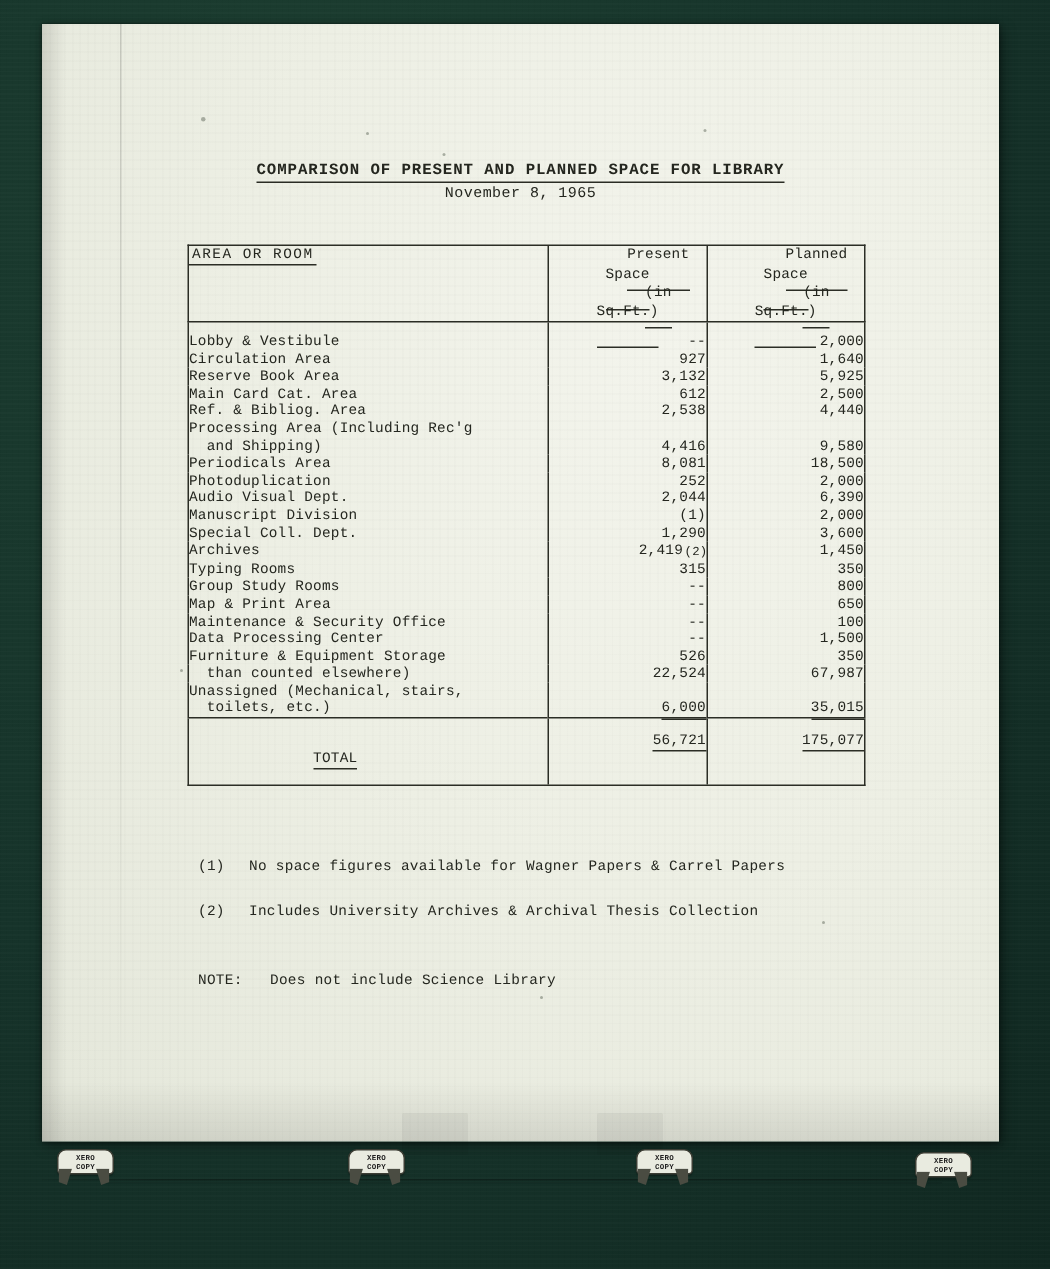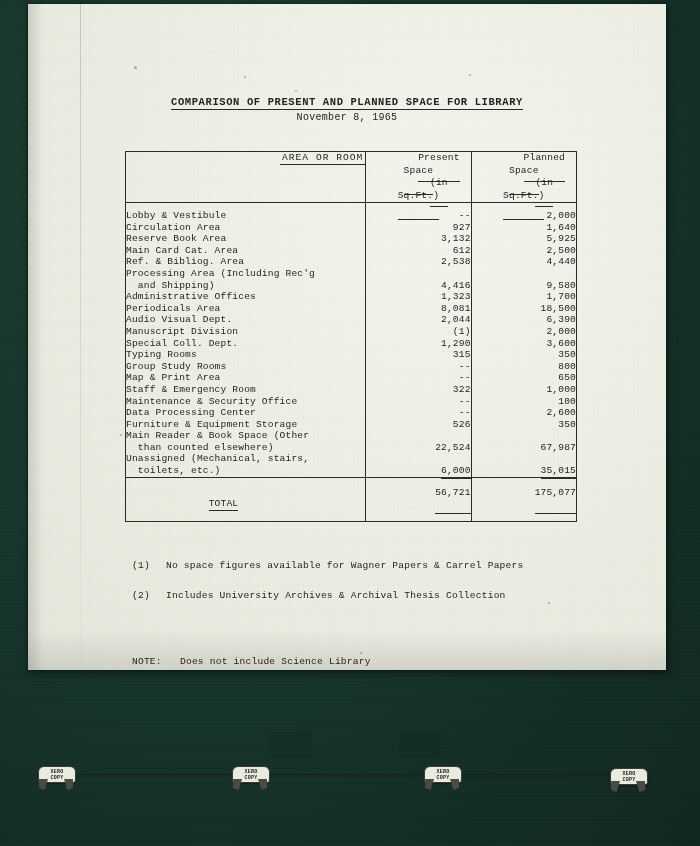--- a/index.html
+++ b/index.html
@@ -29,23 +29,23 @@
     background-image:
       repeating-linear-gradient(0deg, rgba(255,255,255,.018) 0 1px, transparent 1px 3px),
       repeating-linear-gradient(90deg, rgba(0,0,0,.02) 0 1px, transparent 1px 4px);
     opacity:.8;
   }
 
   
   #paper {
     position: absolute;
     left: 28px;
-    top: 4px;
+    top: 16px;
     width: 638px;
-    height: 666px;
+    height: 745px;
     background:
       radial-gradient(ellipse at 65% 30%, #f3f4ec 0%, #edefe4 48%, #e4e7da 100%);
     box-shadow: 0 0 3px rgba(0,0,0,.55), 2px 3px 9px rgba(0,0,0,.38);
     font-family: Liberation Mono, monospace;
   }
   
   #paper-grain{
     position:absolute; inset:0;
     background-image:
       repeating-linear-gradient(90deg, rgba(0,0,0,.012) 0 1px, transparent 1px 5px),
@@ -121,21 +121,21 @@
 
   .col-area  { width:236px; }
   .col-num   { width:103px; }
 
   thead th{
     font-weight:normal;
     text-align:center;
     height:34px;
   }
   thead .hdr-area{
-    text-align:right;
+    text-align:left;
     vertical-align:bottom;
     padding-bottom:3px;
   }
   thead .hdr-area span{
     border-bottom:1px solid #2b2d25;
     padding:0 2px 1px 2px;
     letter-spacing:1px;
   }
   thead .hdr-num{
     vertical-align:middle;
@@ -148,21 +148,21 @@
   .cell-num{ text-align:right; padding-right:28px; white-space:nowrap; }
   .cell-num sup{ font-size:8.2px; vertical-align:baseline; position:relative; top:1px; left:1px; }
 
   .spacer-row td{ height:7px; }
   .gap-row td{ height:9px; }
 
   tfoot td{ height:20px; vertical-align:middle; }
   tfoot .cell-area{ padding-top:4px; }
   tfoot .cell-num{ padding-top:4px; }
   tfoot .total-label{ border-bottom:1px solid #2b2d25; padding-bottom:1px;}
-  tfoot .underline-num{ border-bottom:1px solid #2b2d25; padding-bottom:15px;}
+  tfoot .underline-num{ border-bottom:1px solid #2b2d25; padding-bottom:1px;}
 
   
   .uline{ border-bottom:1px solid #2b2d25; padding-bottom:2px; }
 
   
   #footnotes{
     position:absolute;
     left:104px; top:556px;
     width:470px;
     font-size:9.6px;
@@ -174,21 +174,20 @@
   }
   .fn-marker{ width:34px; flex:0 0 34px; }
   .fn-text{ flex:1; }
 
   #note-line{
     position:absolute;
     left:104px; top:632px;
     font-size:9.6px;
     letter-spacing:.2px;
     display:flex;
-    margin-top:20px;
   }
   #note-label{ width:48px; flex:0 0 48px; }
 
   
   .xero-tab{
     position:absolute;
     width:36px; height:24px;
     z-index:6;
   }
   .xero-plate{
@@ -313,83 +312,78 @@
               <td class="cell-area bx-left">Processing Area (Including Rec'g</td>
               <td class="cell-num bx-left"></td>
               <td class="cell-num bx-left bx-right"></td>
             </tr>
             <tr>
               <td class="cell-area bx-left">  and Shipping)</td>
               <td class="cell-num bx-left"><span>4,416</span></td>
               <td class="cell-num bx-left bx-right"><span>9,580</span></td>
             </tr>
             <tr>
-              <td class="cell-area bx-left">Administrative Offices</td>
-              <td class="cell-num bx-left"><span>1,323</span></td>
-              <td class="cell-num bx-left bx-right"><span>1,700</span></td>
-            </tr>
-            <tr>
               <td class="cell-area bx-left">Periodicals Area</td>
               <td class="cell-num bx-left"><span>8,081</span></td>
               <td class="cell-num bx-left bx-right"><span>18,500</span></td>
             </tr>
             <tr>
+              <td class="cell-area bx-left">Photoduplication</td>
+              <td class="cell-num bx-left"><span>252</span></td>
+              <td class="cell-num bx-left bx-right"><span>2,000</span></td>
+            </tr>
+            <tr>
               <td class="cell-area bx-left">Audio Visual Dept.</td>
               <td class="cell-num bx-left"><span>2,044</span></td>
               <td class="cell-num bx-left bx-right"><span>6,390</span></td>
             </tr>
             <tr>
               <td class="cell-area bx-left">Manuscript Division</td>
               <td class="cell-num bx-left"><span>(1)</span></td>
               <td class="cell-num bx-left bx-right"><span>2,000</span></td>
             </tr>
             <tr>
               <td class="cell-area bx-left">Special Coll. Dept.</td>
               <td class="cell-num bx-left"><span>1,290</span></td>
               <td class="cell-num bx-left bx-right"><span>3,600</span></td>
             </tr>
             <tr>
+              <td class="cell-area bx-left">Archives</td>
+              <td class="cell-num bx-left"><span>2,419</span><sup>(2)</sup></td>
+              <td class="cell-num bx-left bx-right"><span>1,450</span></td>
+            </tr>
+            <tr>
               <td class="cell-area bx-left">Typing Rooms</td>
               <td class="cell-num bx-left"><span>315</span></td>
               <td class="cell-num bx-left bx-right"><span>350</span></td>
             </tr>
             <tr>
               <td class="cell-area bx-left">Group Study Rooms</td>
               <td class="cell-num bx-left"><span>--</span></td>
               <td class="cell-num bx-left bx-right"><span>800</span></td>
             </tr>
             <tr>
               <td class="cell-area bx-left">Map &amp; Print Area</td>
               <td class="cell-num bx-left"><span>--</span></td>
               <td class="cell-num bx-left bx-right"><span>650</span></td>
             </tr>
             <tr>
-              <td class="cell-area bx-left">Staff &amp; Emergency Room</td>
-              <td class="cell-num bx-left"><span>322</span></td>
-              <td class="cell-num bx-left bx-right"><span>1,000</span></td>
-            </tr>
-            <tr>
               <td class="cell-area bx-left">Maintenance &amp; Security Office</td>
               <td class="cell-num bx-left"><span>--</span></td>
               <td class="cell-num bx-left bx-right"><span>100</span></td>
             </tr>
             <tr>
               <td class="cell-area bx-left">Data Processing Center</td>
               <td class="cell-num bx-left"><span>--</span></td>
-              <td class="cell-num bx-left bx-right"><span>2,600</span></td>
+              <td class="cell-num bx-left bx-right"><span>1,500</span></td>
             </tr>
             <tr>
               <td class="cell-area bx-left">Furniture &amp; Equipment Storage</td>
               <td class="cell-num bx-left"><span>526</span></td>
               <td class="cell-num bx-left bx-right"><span>350</span></td>
-            </tr>
-            <tr>
-              <td class="cell-area bx-left">Main Reader &amp; Book Space (Other</td>
-              <td class="cell-num bx-left"></td>
-              <td class="cell-num bx-left bx-right"></td>
             </tr>
             <tr>
               <td class="cell-area bx-left">  than counted elsewhere)</td>
               <td class="cell-num bx-left"><span>22,524</span></td>
               <td class="cell-num bx-left bx-right"><span>67,987</span></td>
             </tr>
             <tr>
               <td class="cell-area bx-left">Unassigned (Mechanical, stairs,</td>
               <td class="cell-num bx-left"></td>
               <td class="cell-num bx-left bx-right"></td>

